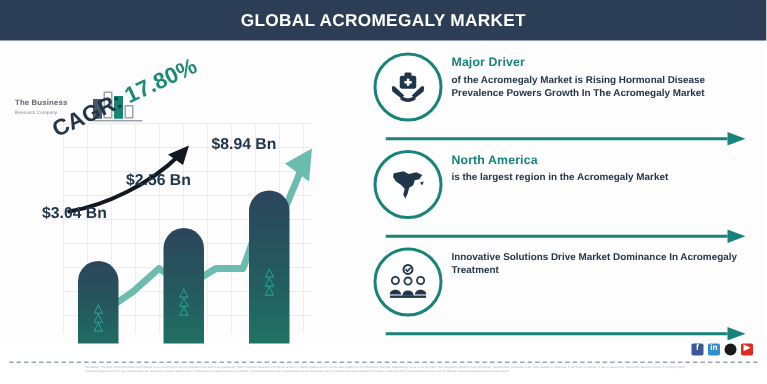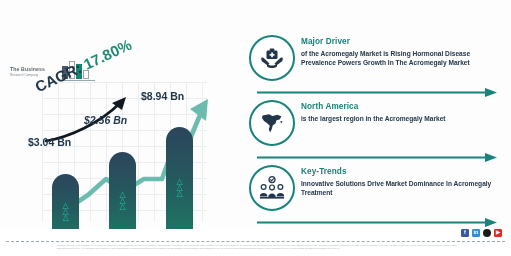--- a/index.html
+++ b/index.html
@@ -51,21 +51,21 @@
     transform:rotate(-25deg);transform-origin:left center;
     font-size:15px;font-weight:bold;white-space:nowrap;
   }
   .cagr-label{color:#22364b;}
   .cagr-value{color:#1d8a73;}
   .cagr-arrow{position:absolute;left:44px;top:70px;width:92px;height:46px;}
 
   
   .vlabel{position:absolute;font-size:10.5px;font-weight:bold;color:#22364b;white-space:nowrap;}
   .v2024{left:28px;top:109px;}
-  .v2025{left:84px;top:87px;font-style:italic;}
+  .v2025{left:84px;top:87px;}
   .v2029{left:141px;top:63px;}
 
   
   .bar{position:absolute;width:27px;border-radius:14px 14px 14px 14px;
        background:linear-gradient(180deg,#2c455c 0%,#245a5e 45%,#1d7e66 100%);}
   .b2024{left:52px;top:147px;height:75px;}
   .b2025{left:109px;top:125px;height:97px;}
   .b2029{left:166px;top:100px;height:122px;}
   .bar-glyph{position:absolute;left:50%;top:50%;transform:translate(-50%,-50%);
        color:#21c5a4;font-size:8px;line-height:6px;text-align:center;opacity:.95;}
@@ -110,20 +110,23 @@
   .disclaimer{
     position:absolute;left:57px;top:15px;width:400px;
     font-size:1.9px;color:#aab2ba;line-height:1.5;text-align:justify;
   }
 </style>
 </head>
 <body>
 
 <div class="page">
 
+  <div class="header">
+    <div class="header-title">GLOBAL ACROMEGALY MARKET</div>
+  </div>
 
   <div class="chart-panel">
 
     <div class="grid"></div>
 
     <div class="logo">
       <div class="logo-text">
         <div class="logo-name">The Business</div>
         <div class="logo-sub">Research Company</div>
       </div>
@@ -221,21 +224,20 @@
           <circle cx="5.6" cy="13.0" r="2.4" fill="none" stroke="#22364b" stroke-width="1.2"></circle>
           <circle cx="14" cy="13.4" r="2.4" fill="none" stroke="#22364b" stroke-width="1.2"></circle>
           <circle cx="22.4" cy="13.0" r="2.4" fill="none" stroke="#22364b" stroke-width="1.2"></circle>
           <path d="M1.8 22.4 C 1.8 18.0, 9.4 18.0, 9.4 22.4 Z" fill="#22364b"></path>
           <path d="M10.2 23.2 C 10.2 18.4, 17.8 18.4, 17.8 23.2 Z" fill="#22364b"></path>
           <path d="M18.6 22.4 C 18.6 18.0, 26.2 18.0, 26.2 22.4 Z" fill="#22364b"></path>
           <rect x="2.0" y="23.0" width="24" height="1.6" fill="#22364b"></rect>
         </svg>
       </div>
       <div class="card-body">
-        <div class="card-title">Key-Trends</div>
         <div class="card-text">Innovative Solutions Drive Market Dominance In Acromegaly Treatment</div>
       </div>
       <svg class="card-rule" viewBox="0 0 240 9">
         <line x1="0" y1="4.5" x2="228" y2="4.5" stroke="#17837a" stroke-width="2"></line>
         <path d="M228 0 L 240 4.5 L 228 9 Z" fill="#17837a"></path>
       </svg>
     </div>
   </div>
 
   <div class="footer">

